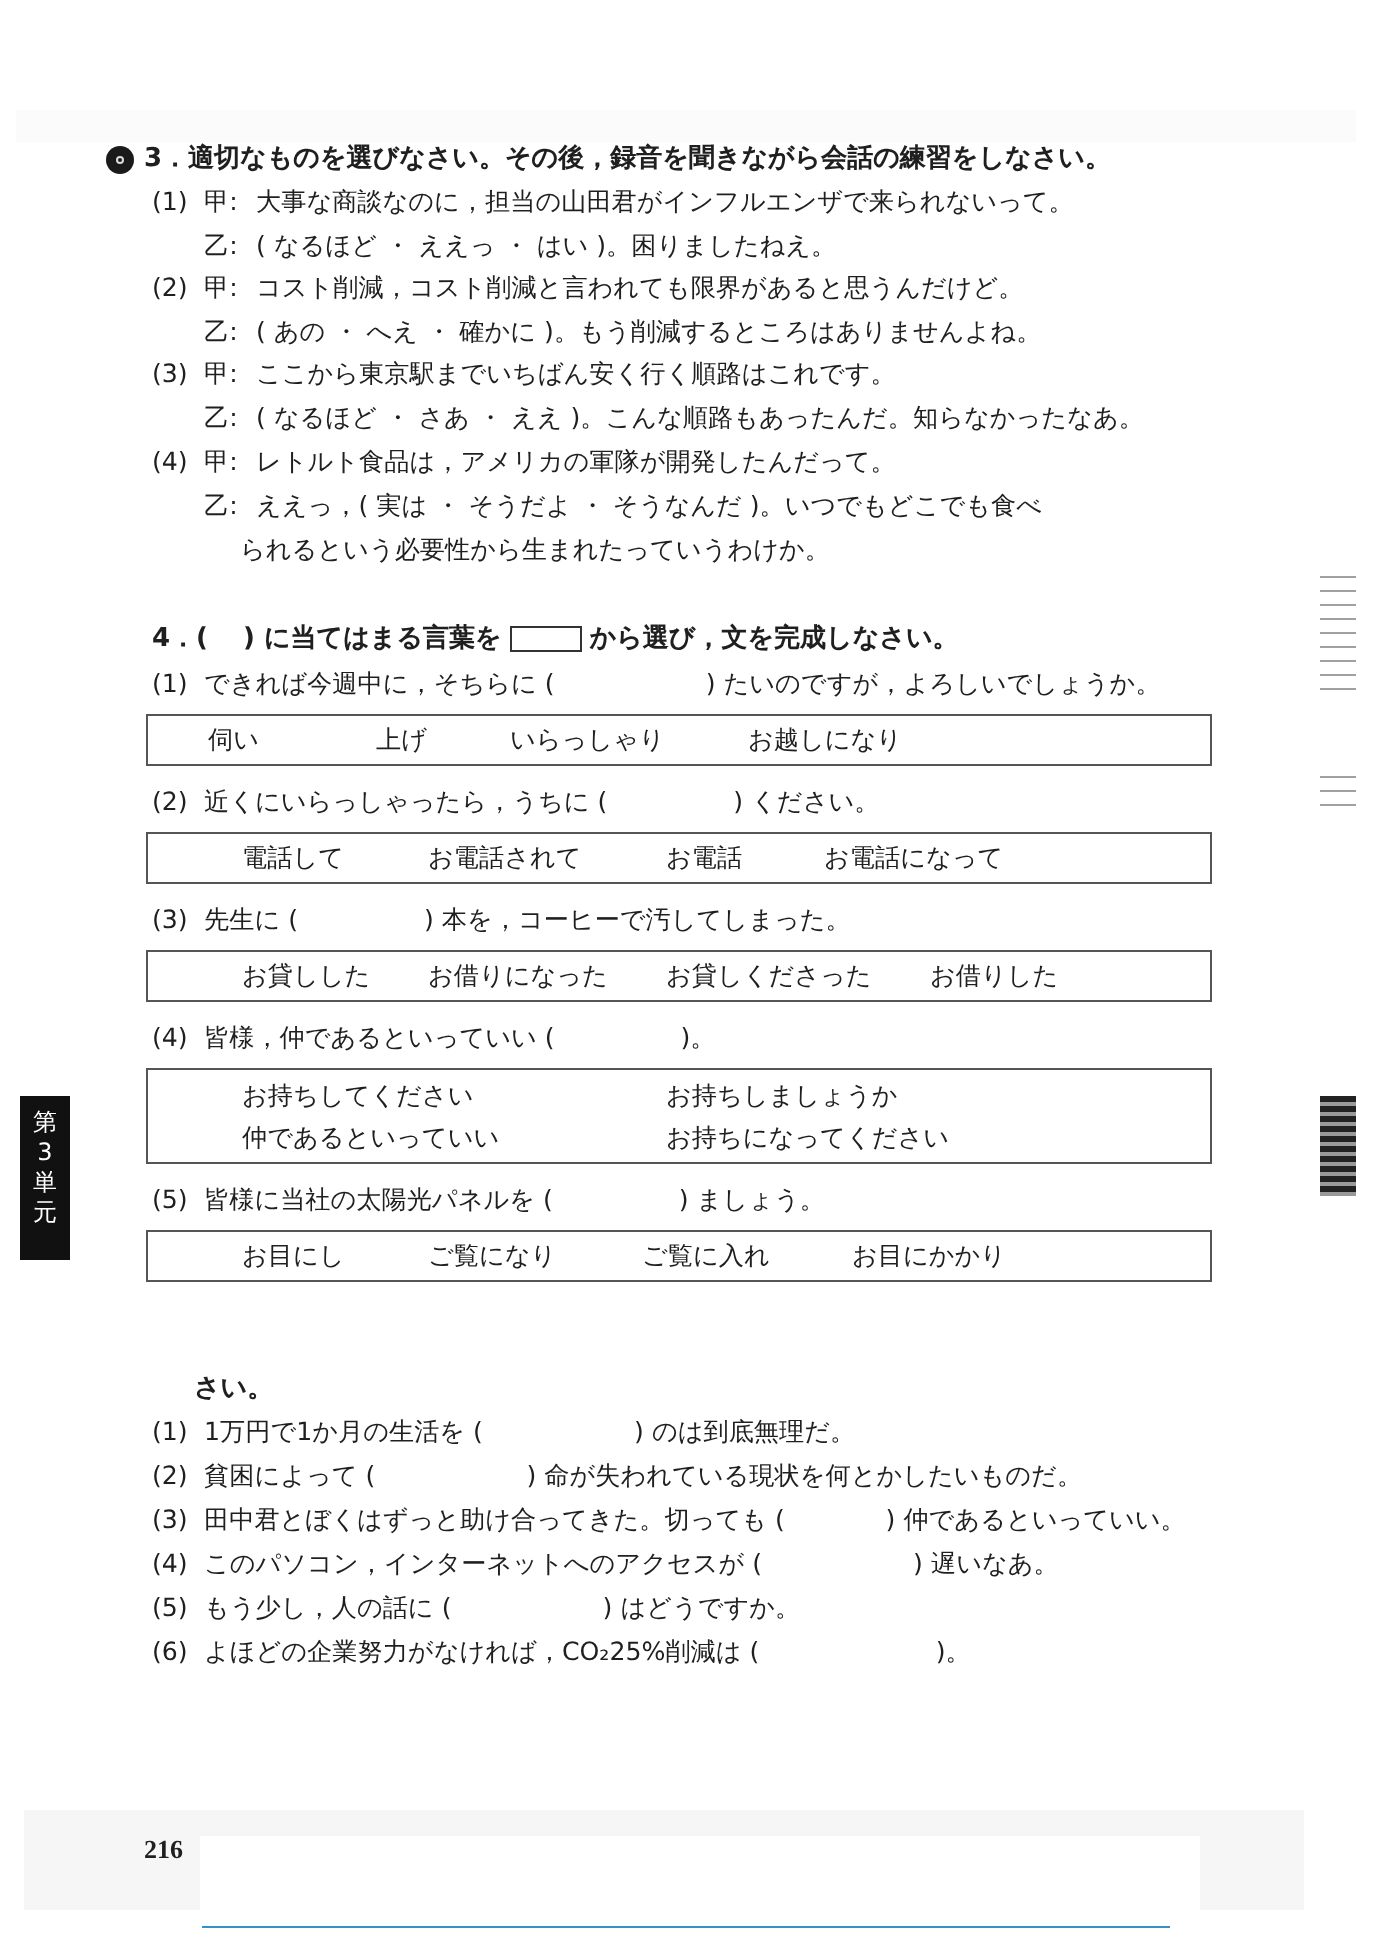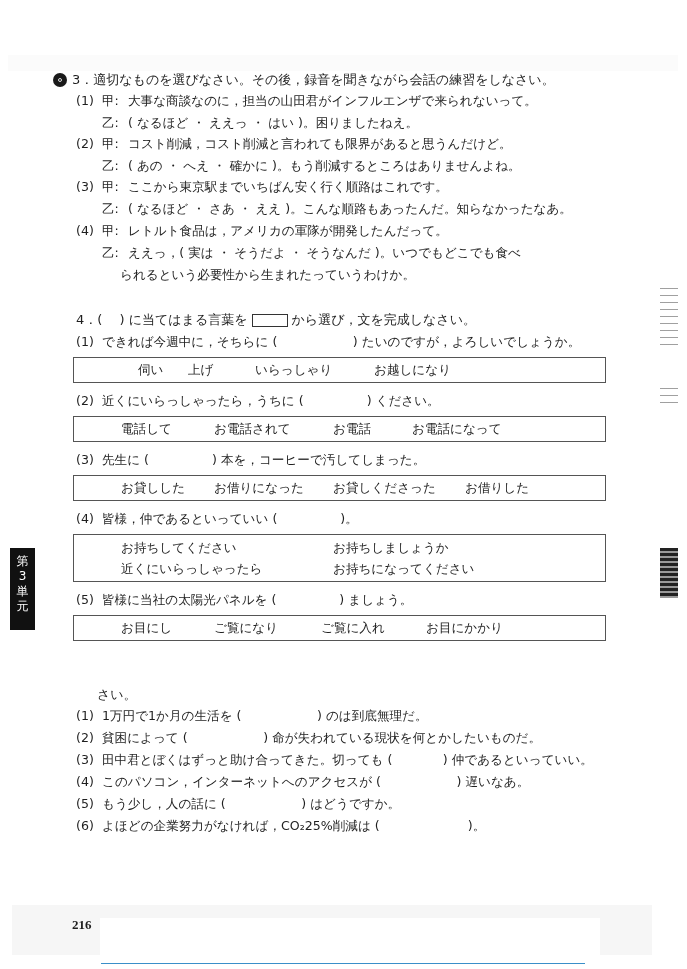--- a/index.html
+++ b/index.html
@@ -3,21 +3,21 @@
 <meta charset="utf-8">
 <style>
   html, body { margin:0; padding:0; }
   body {
     width:687px; height:969px; background:#ffffff; position:relative; overflow:hidden;
     font-family:"DejaVu Sans", "Liberation Sans", sans-serif; color:#1f1f1f;
   }
   .page { position:absolute; left:0; top:0; width:687px; height:969px; }
   .topband { position:absolute; left:8px; top:55px; width:670px; height:16px; background:#fbfbfb; }
   .line { position:absolute; font-size:12.6px; line-height:18px; white-space:nowrap; }
-  .heading { font-weight:normal; font-size:13px; }
+  .heading { font-weight:bold; font-size:13px; }
   .num { display:inline-block; width:26px; }
   .speaker { display:inline-block; width:26px; }
   .cd-icon {
     position:absolute; left:53px; top:73px; width:14px; height:14px; border-radius:50%;
     background:#1a1a1a; box-sizing:border-box;
   }
   .cd-icon::after {
     content:""; position:absolute; left:5px; top:5px; width:4px; height:4px; border-radius:50%;
     border:1px solid #ddd; box-sizing:border-box;
   }
@@ -80,21 +80,21 @@
   </div>
 
   <div class="line heading" style="left:76px;top:311px;">
     <span>4．(　 ) に当てはまる言葉を</span><span class="inline-box"></span><span>から選び，文を完成しなさい。</span>
   </div>
 
   <div class="line" style="left:76px;top:333px;">
     <span class="num">(1)</span><span>できれば今週中に，そちらに (　　　　　　) たいのですが，よろしいでしょうか。</span>
   </div>
   <div class="choice-box" style="top:357px;height:26px;">
-    <span style="left:64px;top:3px;">伺い</span>
+    <span style="left:30px;top:3px;">伺い</span>
     <span style="left:114px;top:3px;">上げ</span>
     <span style="left:181px;top:3px;">いらっしゃり</span>
     <span style="left:300px;top:3px;">お越しになり</span>
   </div>
 
   <div class="line" style="left:76px;top:392px;">
     <span class="num">(2)</span><span>近くにいらっしゃったら，うちに (　　　　　) ください。</span>
   </div>
   <div class="choice-box" style="top:416px;height:26px;">
     <span style="left:47px;top:3px;">電話して</span>
@@ -112,21 +112,21 @@
     <span style="left:259px;top:3px;">お貸しくださった</span>
     <span style="left:391px;top:3px;">お借りした</span>
   </div>
 
   <div class="line" style="left:76px;top:510px;">
     <span class="num">(4)</span><span>皆様，仲であるといっていい (　　　　　)。</span>
   </div>
   <div class="choice-box" style="top:534px;height:48px;">
     <span style="left:47px;top:4px;">お持ちしてください</span>
     <span style="left:259px;top:4px;">お持ちしましょうか</span>
-    <span style="left:47px;top:25px;">近くにいらっしゃったら</span>
+    <span style="left:47px;top:25px;">仲であるといっていい</span>
     <span style="left:259px;top:25px;">お持ちになってください</span>
   </div>
 
   <div class="line" style="left:76px;top:591px;">
     <span class="num">(5)</span><span>皆様に当社の太陽光パネルを (　　　　　) ましょう。</span>
   </div>
   <div class="choice-box" style="top:615px;height:26px;">
     <span style="left:47px;top:3px;">お目にし</span>
     <span style="left:140px;top:3px;">ご覧になり</span>
     <span style="left:247px;top:3px;">ご覧に入れ</span>

